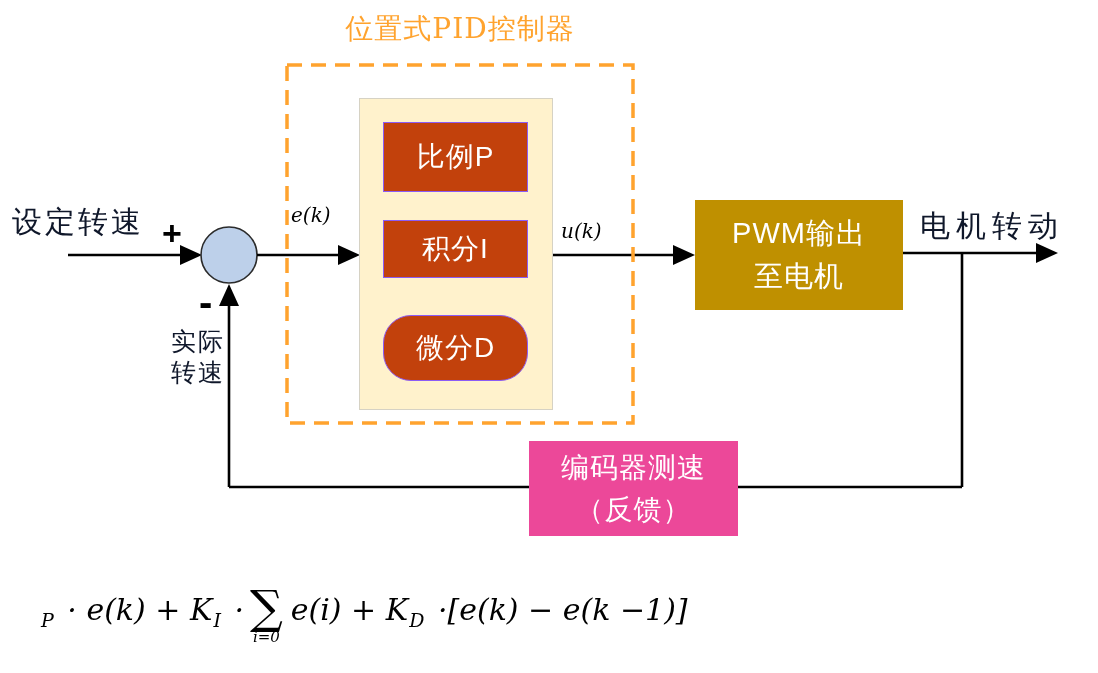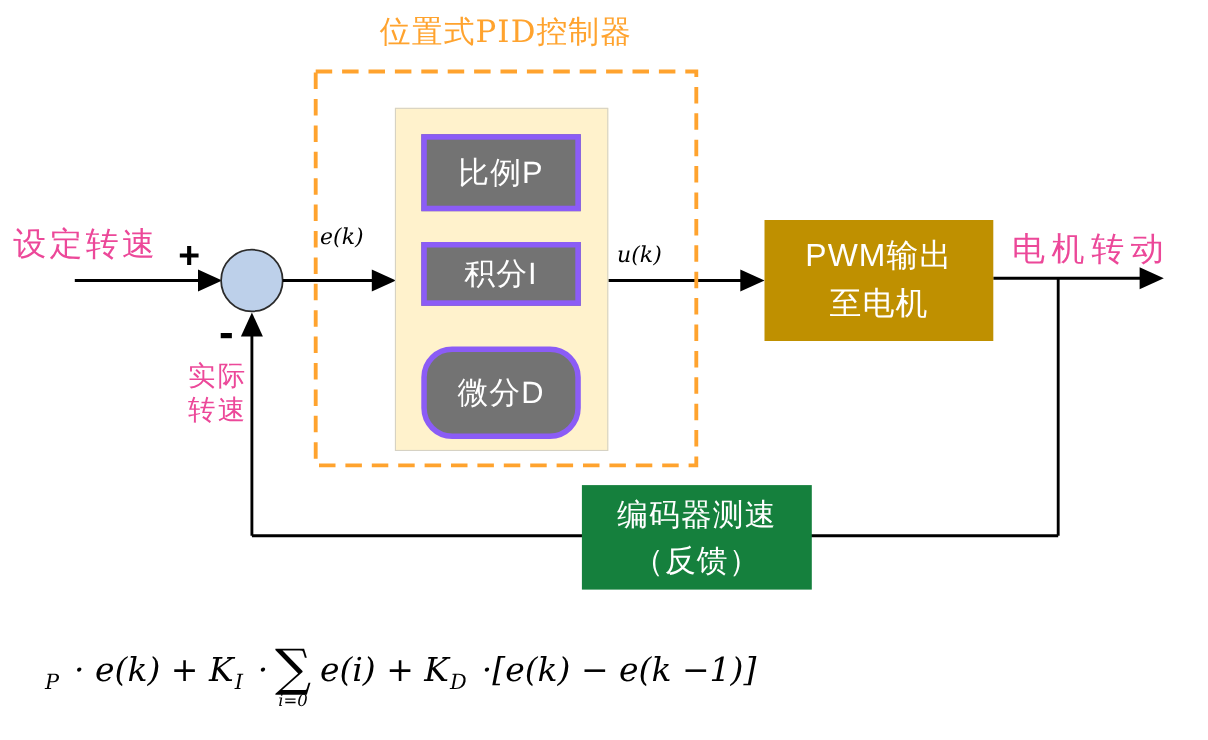--- a/index.html
+++ b/index.html
@@ -12,21 +12,21 @@
     font-family: "Liberation Sans", sans-serif;
   }
   #wires {
     position: absolute;
     left: 0; top: 0;
     width: 1098px; height: 673px;
   }
   .serif-label {
     position: absolute;
     font-family: "DejaVu Serif", serif;
-    color: #ec4899;
+    color: #0f172a;
   }
   .title {
     left: 287px; top: 10px; width: 346px;
     text-align: center;
     font-size: 28px;
     letter-spacing: 1px;
     color: #FFA32E;
     font-weight: 500;
   }
   .set-speed { left: 12px; top: 202px; font-size: 30px; letter-spacing: 3px; }
@@ -57,53 +57,53 @@
     position: absolute;
     left: 359px; top: 98px;
     width: 194px; height: 312px;
     background: #FFF2CC;
     border: 1px solid #D6D2C4;
   }
   .green-box {
     position: absolute;
     left: 383px;
     width: 145px;
-    background: #737373;
-    border: 5px solid #8b5cf6;
+    background: #c2410c;
+    border: 1px solid #8b5cf6;
     color: #ffffff;
     font-size: 28px;
     display: flex;
     align-items: center;
     justify-content: center;
     letter-spacing: 1px;
   }
   .green-p { top: 122px; height: 70px; }
   .green-i { top: 220px; height: 58px; }
-  .green-d { top: 315px; height: 84px; border-radius: 28px; }
+  .green-d { top: 315px; height: 66px; border-radius: 28px; }
 
   .block {
     position: absolute;
     color: #ffffff;
     display: flex;
     flex-direction: column;
     align-items: center;
     justify-content: center;
     font-size: 29px;
     line-height: 43px;
     letter-spacing: 1px;
   }
   .pwm-box {
     left: 695px; top: 200px;
     width: 208px; height: 110px;
     background: #BF9000;
   }
   .encoder-box {
     left: 529px; top: 441px;
     width: 209px; height: 95px;
-    background: #15803d;
+    background: #ec4899;
     font-size: 28px;
     line-height: 42px;
   }
 
   .formula {
     position: absolute;
     left: 40px; top: 580px;
     display: flex;
     align-items: center;
     font-family: "DejaVu Serif", serif;

